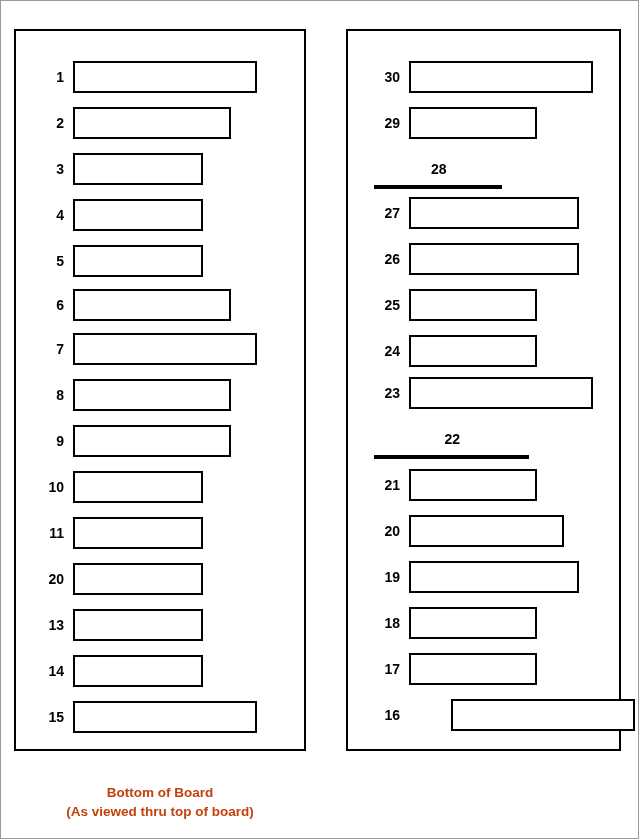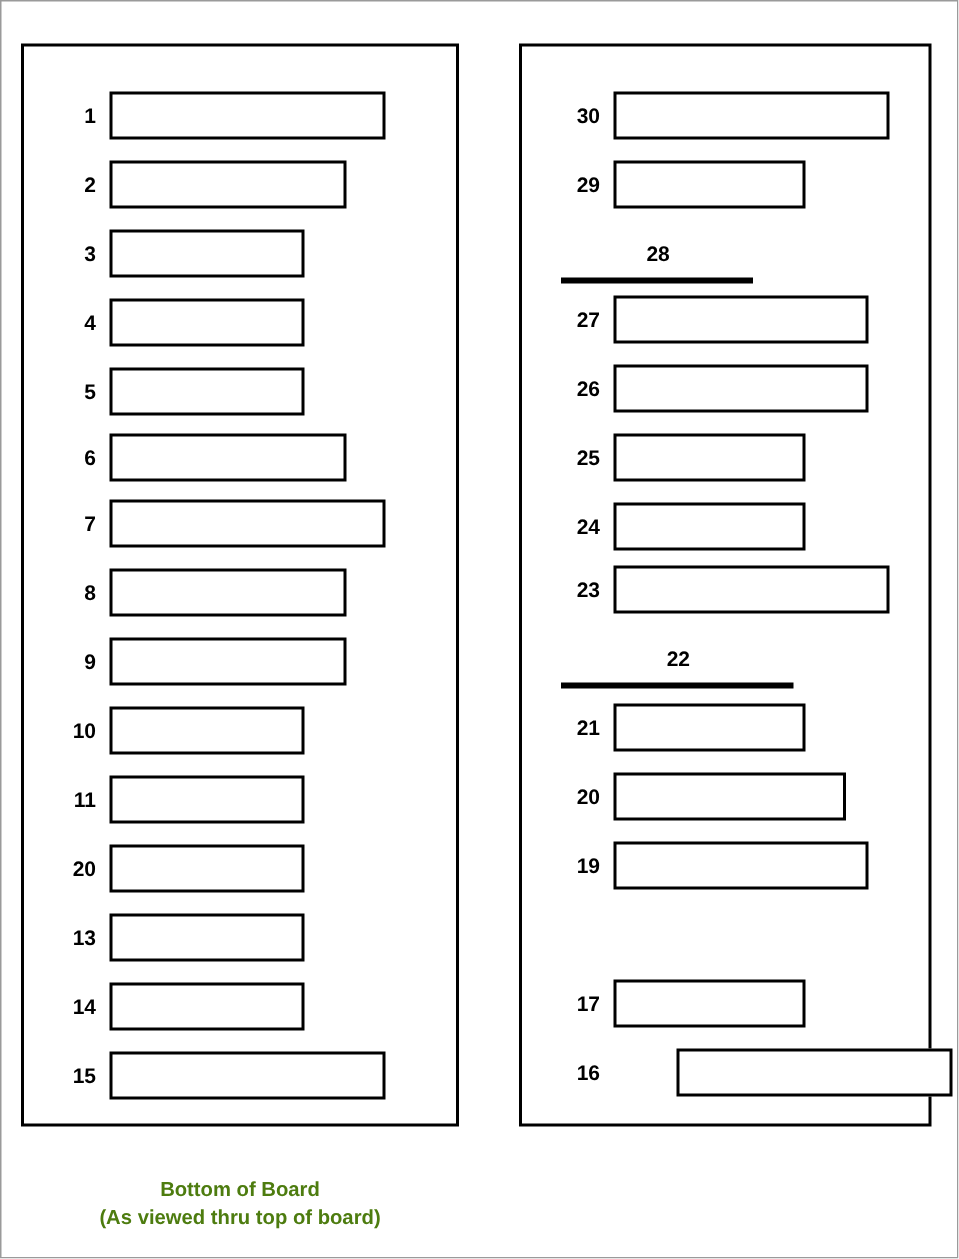--- a/index.html
+++ b/index.html
@@ -56,21 +56,21 @@
   .pad {
     border: 2px solid #000000;
     background: #ffffff;
     height: 32px;
     box-sizing: border-box;
   }
   .caption {
     position: absolute;
     font-size: 13.5px;
     font-weight: bold;
-    color: #4d7c0f;
+    color: #c2410c;
     text-align: center;
     line-height: 19px;
   }
   #caption-left {
     left: 13px;
     top: 782px;
     width: 292px;
   }
   #caption-right {
     left: 345px;
@@ -188,20 +188,24 @@
       <span class="pad" style="width:128px;"></span>
     </div>
     <div class="row" style="left:26px; top:484px;">
       <span class="row-num">20</span>
       <span class="pad" style="width:155px;"></span>
     </div>
     <div class="row" style="left:26px; top:530px;">
       <span class="row-num">19</span>
       <span class="pad" style="width:170px;"></span>
     </div>
+    <div class="row" style="left:26px; top:576px;">
+      <span class="row-num">18</span>
+      <span class="pad" style="width:128px;"></span>
+    </div>
     <div class="row" style="left:26px; top:622px;">
       <span class="row-num">17</span>
       <span class="pad" style="width:128px;"></span>
     </div>
     <div class="row" style="left:26px; top:668px;gap:42px;">
       <span class="row-num">16</span>
       <span class="pad" style="width:184px;"></span>
     </div>
   </div>
 

